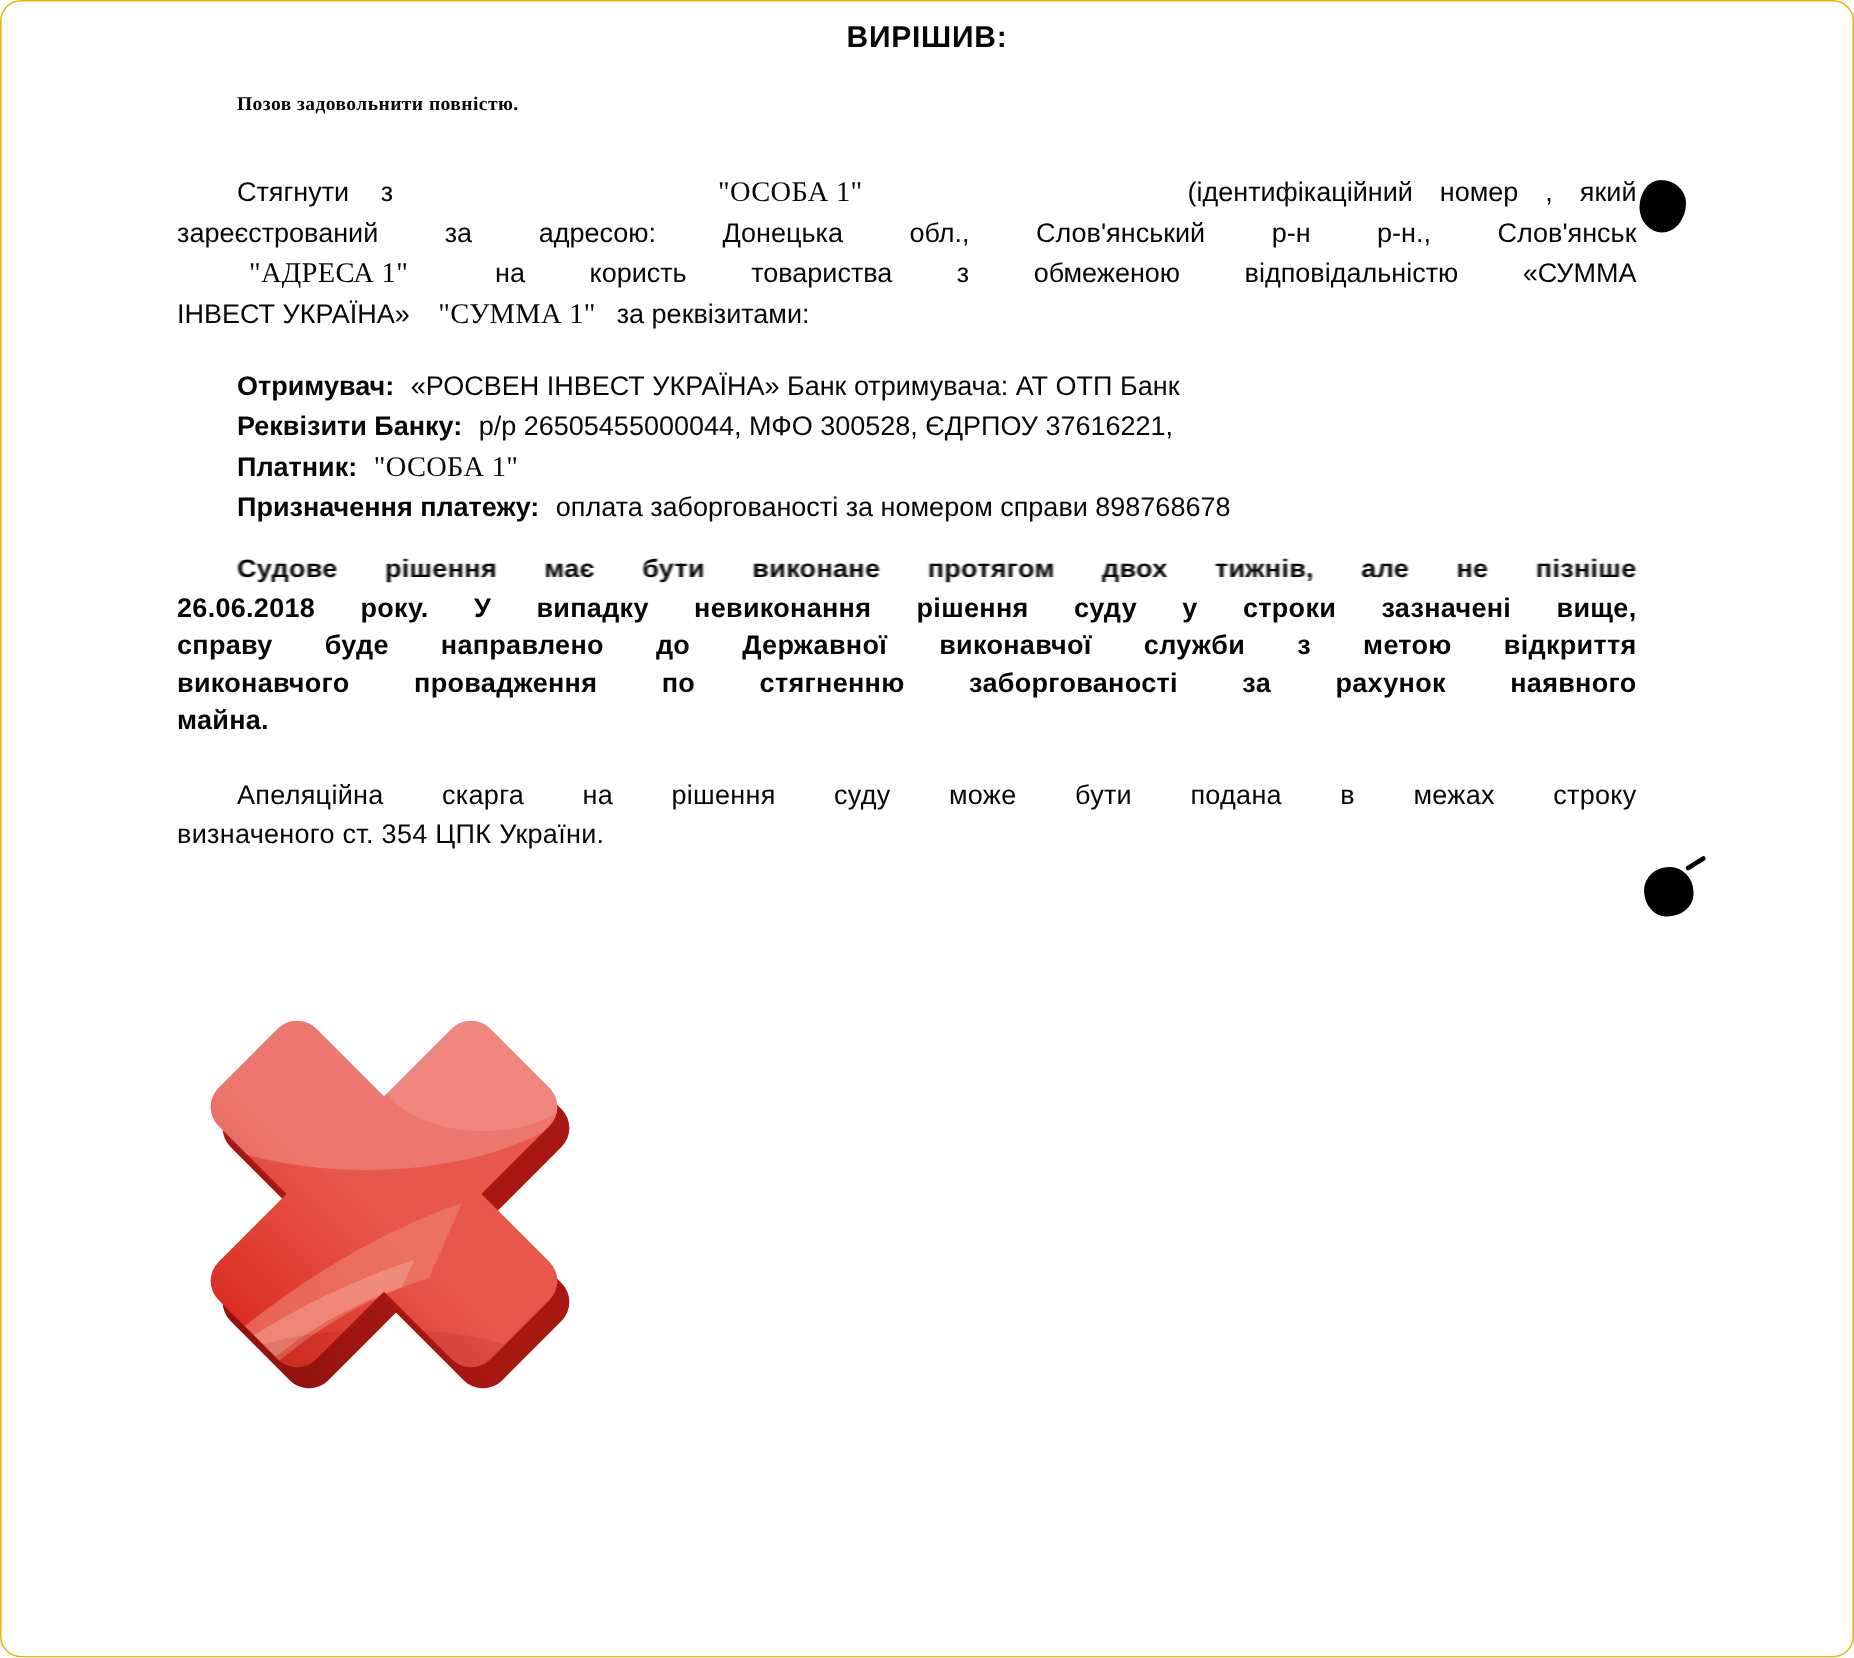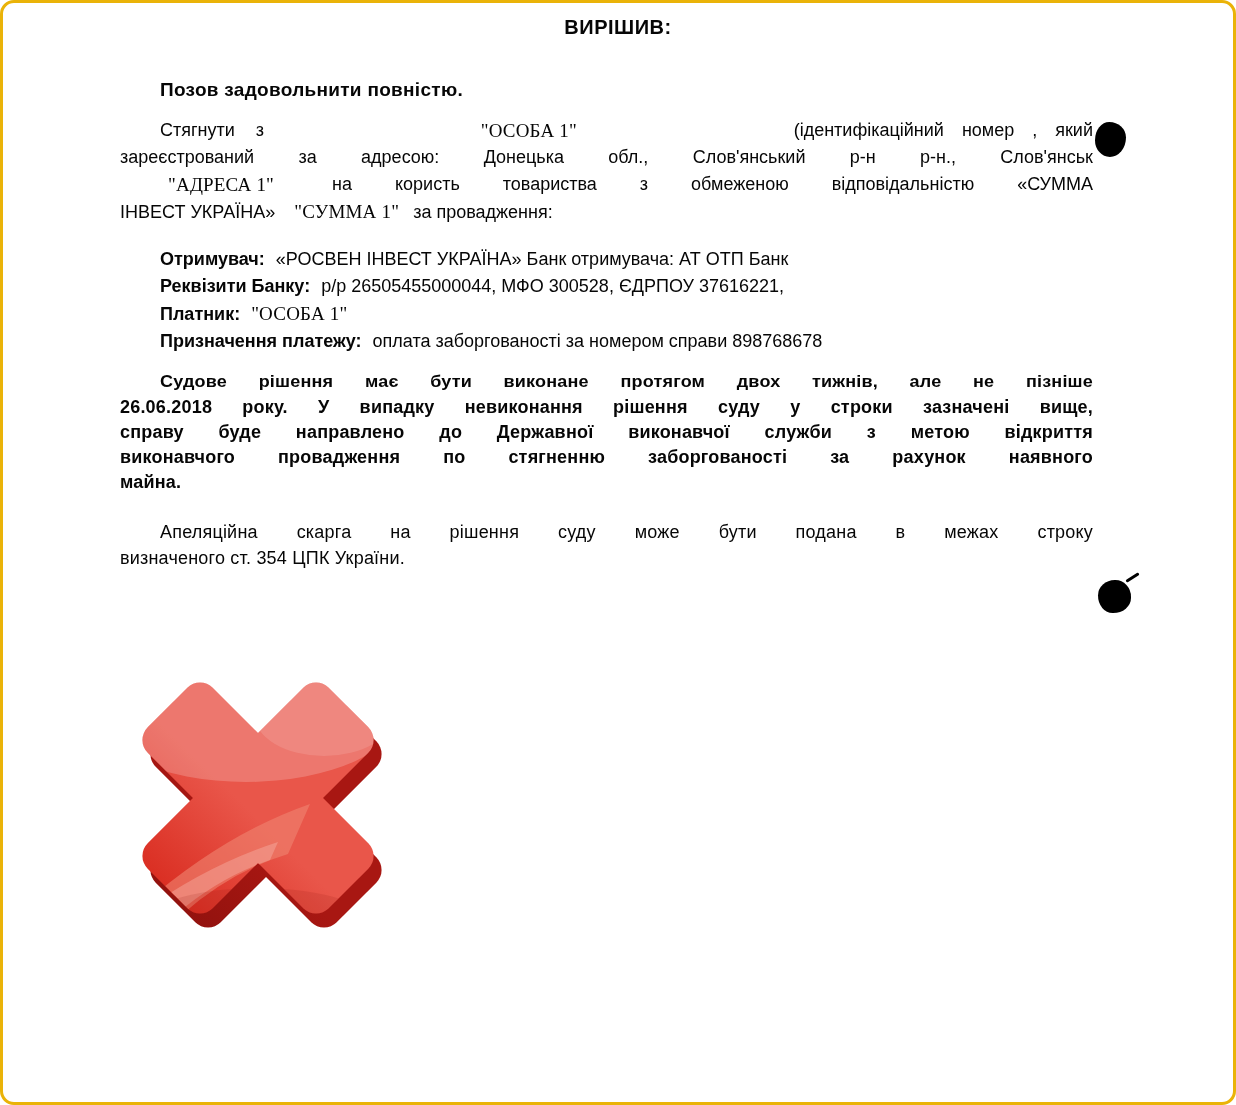--- a/index.html
+++ b/index.html
@@ -2,40 +2,41 @@
 <html><head>
 <meta charset="utf-8">
 <style>
   html, body { margin: 0; padding: 0; background: #ffffff; }
   .page {
     position: relative;
     width: 1236px;
     height: 1105px;
     box-sizing: border-box;
     background: #ffffff;
-    border: 3px solid #eab308;
+    border: 1px solid #eab308;
     border-radius: 14px;
     overflow: hidden;
     font-family: "Liberation Sans", "DejaVu Sans", sans-serif;
     color: #060606;
   }
   .doc-title {
     position: absolute;
     top: 13px; left: 0; width: 100%;
     text-align: center;
     font-size: 20px;
     font-weight: bold;
     letter-spacing: 0.5px;
   }
   .verdict {
     position: absolute;
-    top: 76px; left: 157px;
-    font-size: 19px;
+    top: 60px; left: 157px;
+    font-size: 13px;
     font-weight: bold;
     letter-spacing: 0.3px;
+    font-family: Liberation Serif, serif;
   }
   .block { position: absolute; left: 117px; width: 973px; font-size: 18px; }
   .para1 { top: 114px; line-height: 27px; }
   .line { white-space: nowrap; }
   .flexline { display: flex; justify-content: space-between; align-items: flex-end; white-space: nowrap; }
   .just { text-align: justify; text-align-last: justify; white-space: normal; }
   .indent { padding-left: 40px; box-sizing: border-box; }
   .serif { font-family: "Liberation Serif", "DejaVu Serif", serif; font-size: 19px; letter-spacing: 0.2px; }
   .ws-wide { word-spacing: 16px; }
   .ws-mid  { word-spacing: 13px; }
@@ -88,21 +89,21 @@
       <span class="ws-mid">(ідентифікаційний номер , який</span>
     </div>
     <div class="just">зареєстрований за адресою: Донецька обл., Слов'янський р-н р-н., Слов'янськ</div>
     <div class="flexline">
       <span class="serif l3a">"АДРЕСА 1"</span>
       <span class="l3b">на користь товариства з обмеженою відповідальністю «СУММА</span>
     </div>
     <div class="line">
       <span>ІНВЕСТ УКРАЇНА»</span>
       <span class="serif l4b">"СУММА 1"</span>
-      <span class="l4c">за провадження:</span>
+      <span class="l4c">за реквізитами:</span>
     </div>
   </div>
 
   <div class="requisites">
     <div class="req-row">
       <span class="req-label">Отримувач:</span>
       <span class="req-value">«РОСВЕН ІНВЕСТ УКРАЇНА» Банк отримувача: АТ ОТП Банк</span>
     </div>
     <div class="req-row">
       <span class="req-label">Реквізити Банку:</span>

